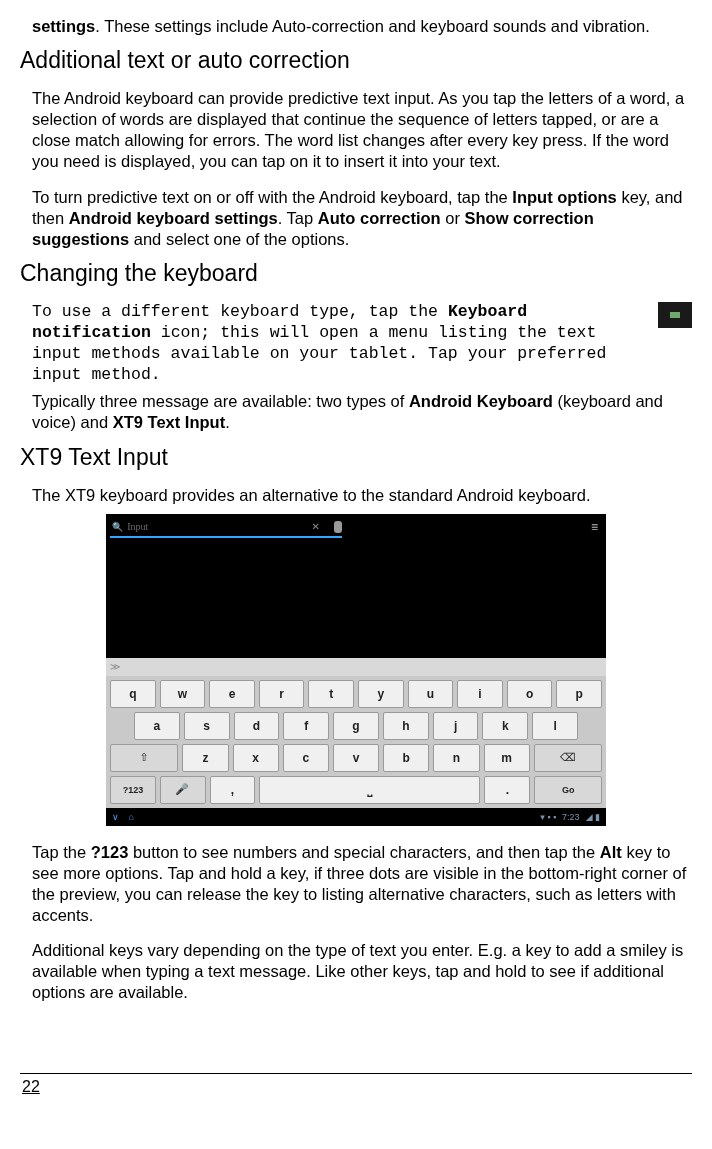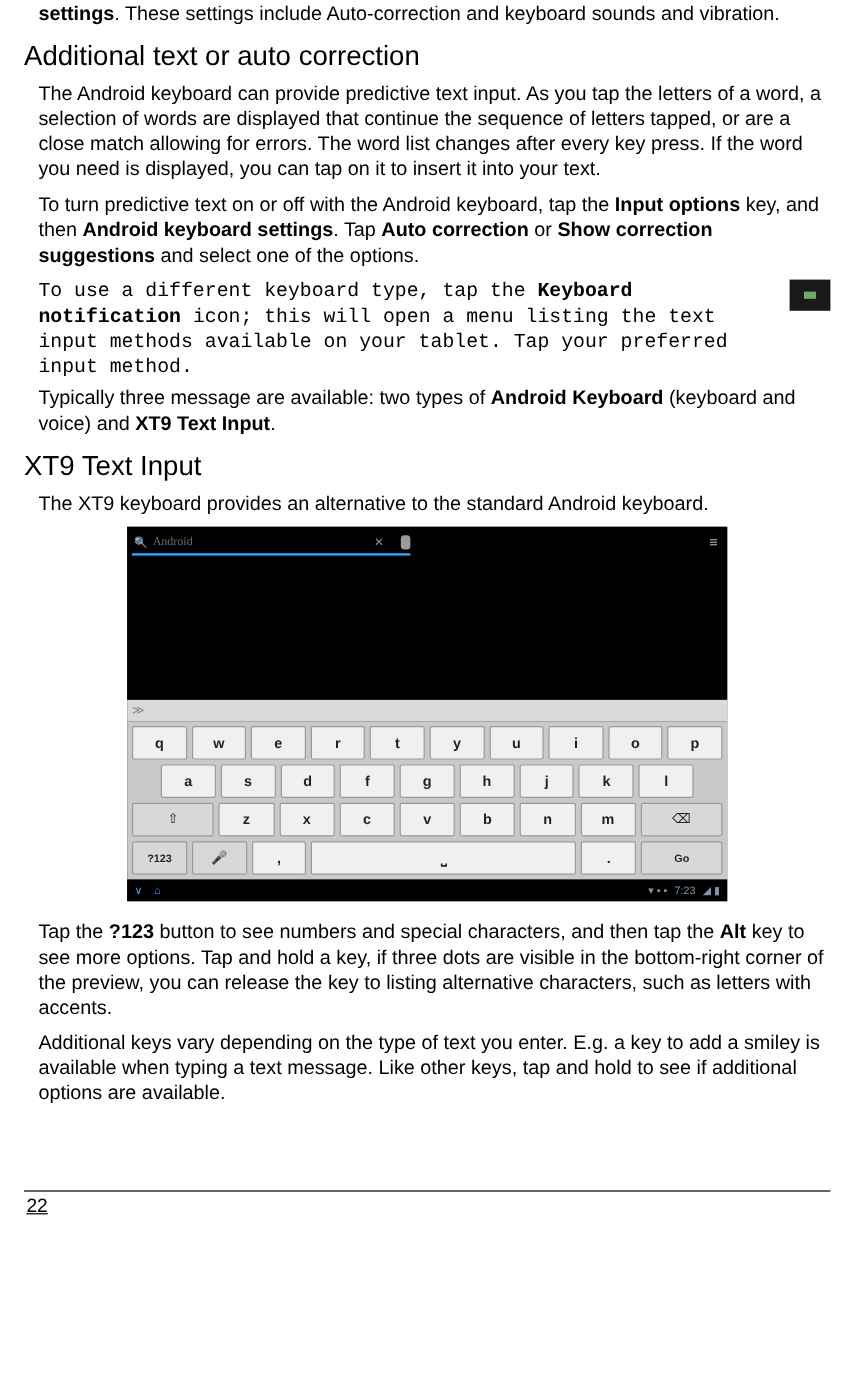--- a/index.html
+++ b/index.html
@@ -10,21 +10,21 @@
     background: #fff;
     width: 712px;
   }
   .page {
     padding: 2px 20px 0 20px;
     box-sizing: border-box;
   }
   .body-text {
     font-size: 16.5px;
     line-height: 1.28;
-    margin: 0 0 8px 0;
+    margin: 14px 0 8px 0;
     padding-left: 12px;
   }
   .body-text .bold {
     font-weight: 700;
   }
   h2 {
     font-size: 23px;
     font-weight: 400;
     margin: 10px 0 8px 0;
   }
@@ -178,37 +178,38 @@
 <div class="page">
 
   <p class="body-text"><span class="bold">settings</span><span>. These settings include Auto-correction and keyboard sounds and vibration.</span></p>
 
   <h2>Additional text or auto correction</h2>
 
   <p class="body-text">The Android keyboard can provide predictive text input. As you tap the letters of a word, a selection of words are displayed that continue the sequence of letters tapped, or are a close match allowing for errors. The word list changes after every key press. If the word you need is displayed, you can tap on it to insert it into your text.</p>
 
   <p class="body-text"><span>To turn predictive text on or off with the Android keyboard, tap the </span><span class="bold">Input options</span><span> key, and then </span><span class="bold">Android keyboard settings</span><span>. Tap </span><span class="bold">Auto correction</span><span> or </span><span class="bold">Show correction suggestions</span><span> and select one of the options.</span></p>
 
+  <h2>Changing the keyboard</h2>
 
   <div class="body-text with-icon">
     <span>To use a different keyboard type, tap the </span><span class="bold">Keyboard notification</span><span> icon; this will open a menu listing the text input methods available on your tablet. Tap your preferred input method.</span>
     <span class="notif-icon"></span>
   </div>
 
   <p class="body-text" style="margin-top:-2px;"><span>Typically three message are available: two types of </span><span class="bold">Android Keyboard</span><span> (keyboard and voice) and </span><span class="bold">XT9 Text Input</span><span>.</span></p>
 
   <h2>XT9 Text Input</h2>
 
   <p class="body-text">The XT9 keyboard provides an alternative to the standard Android keyboard.</p>
 
   <div class="screenshot">
     <div class="ss-top">
       <div class="ss-search">
         <span class="mag">🔍</span>
-        <span class="gtext">Android</span>
+        <span class="gtext">Input</span>
         <span class="xmark">✕</span>
         <span class="mic"></span>
       </div>
       <div class="ss-menu">≡</div>
     </div>
     <div class="ss-sugrow">
       <span>≫</span>
     </div>
     <div class="ss-kbd">
       <div class="krow">

